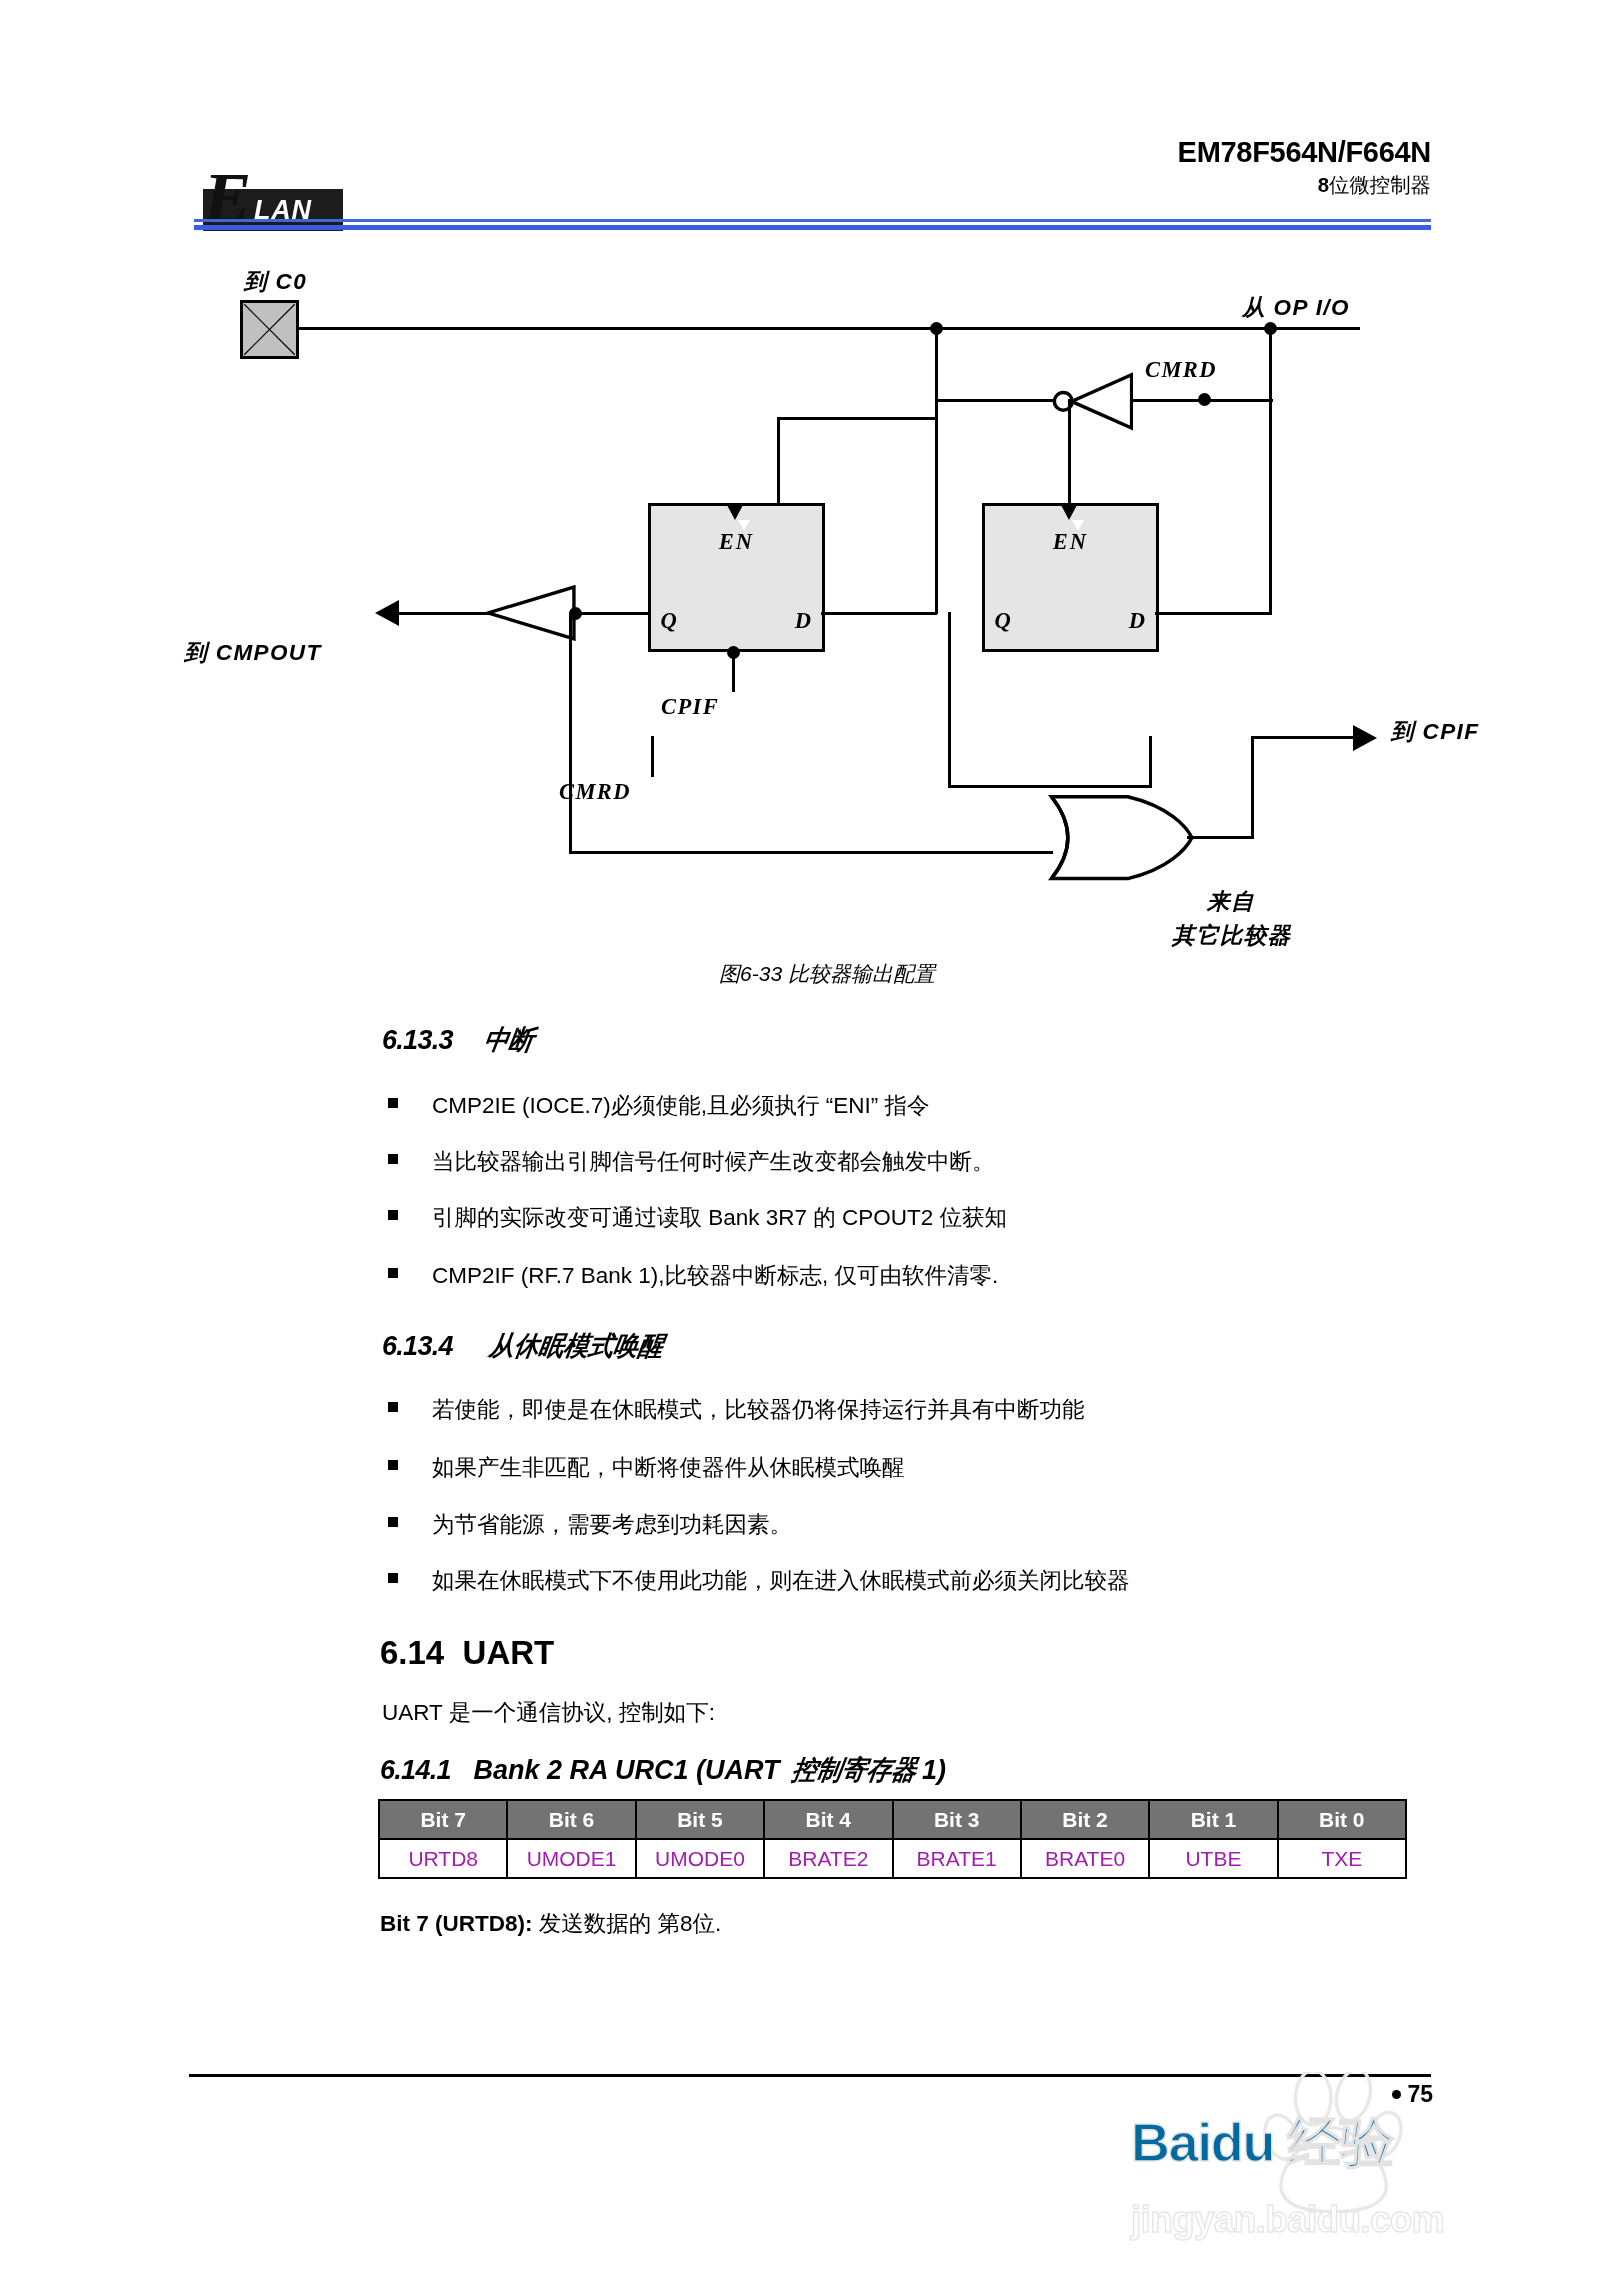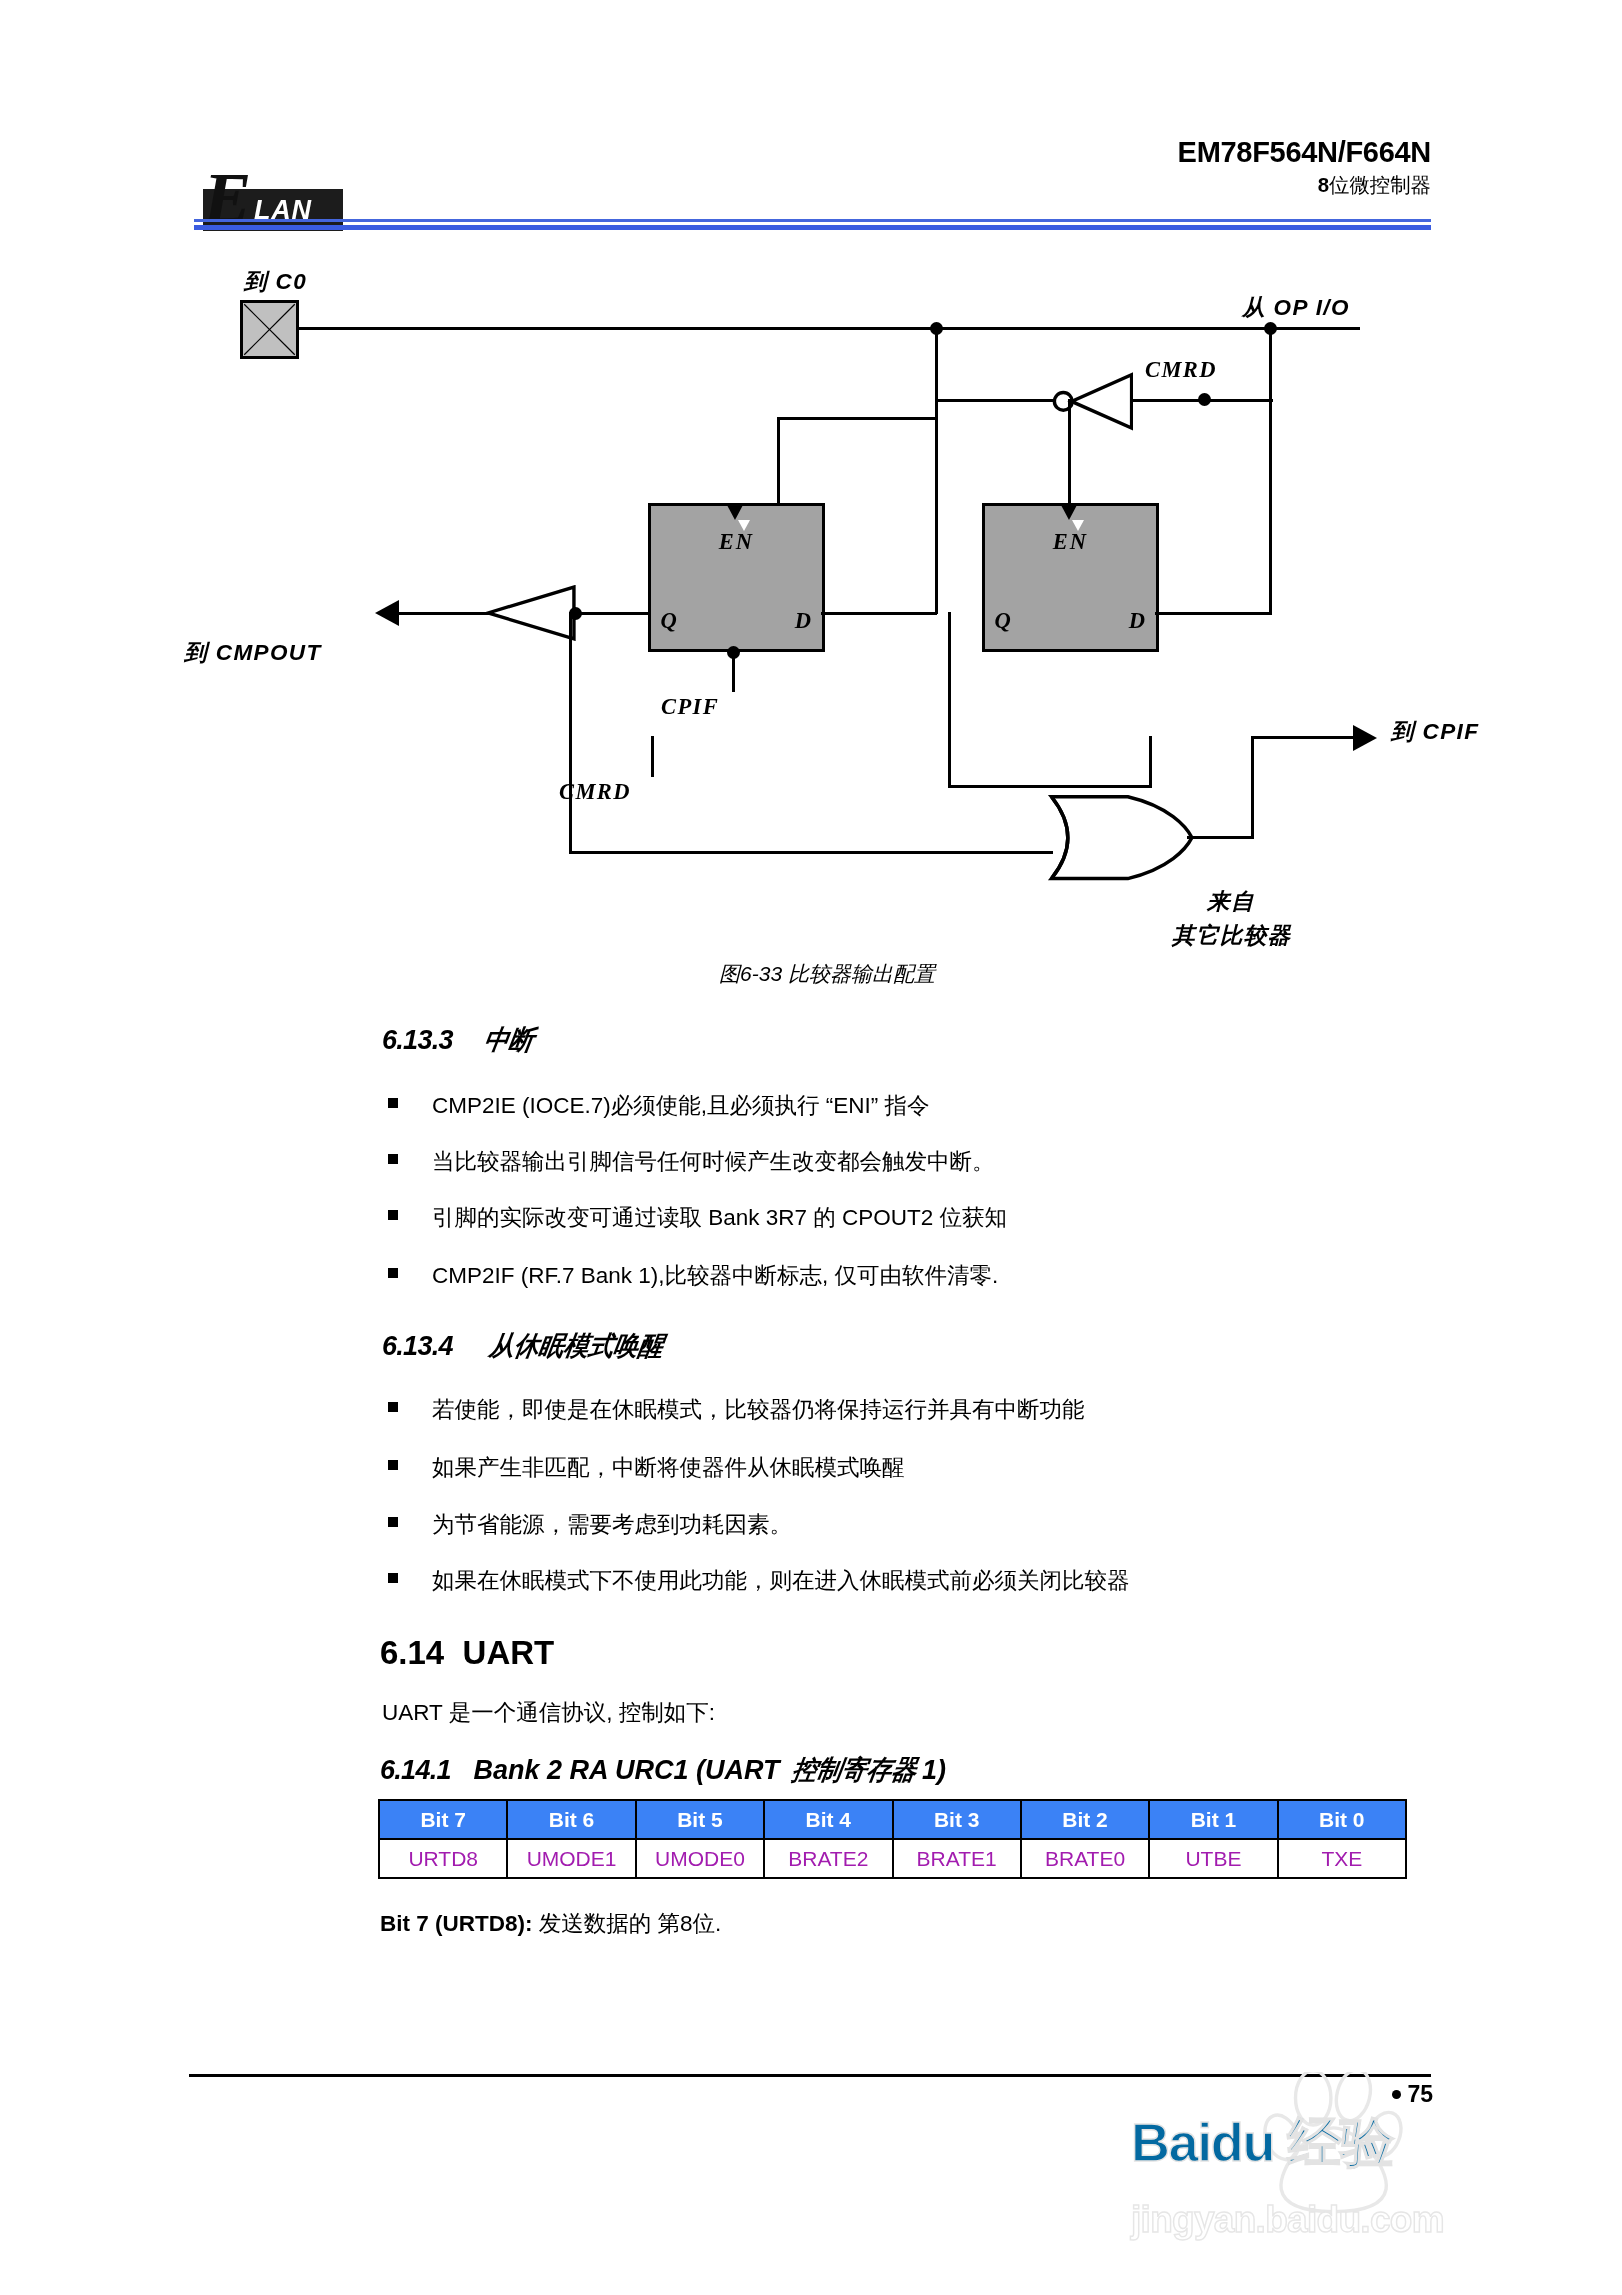--- a/index.html
+++ b/index.html
@@ -130,21 +130,21 @@
     letter-spacing: 1.4px;
   }
   .lbl-cjk {
     font-family: "Liberation Sans", sans-serif;
     font-style: italic;
     font-weight: bold;
   }
   .latch {
     position: absolute;
     border: 3.4px solid #000;
-    background: #a3a3a3;
+    background: #e5e5e5;
     box-sizing: border-box;
   }
   .latch .en {
     position: absolute;
     left: 0; right: 0;
     top: 23px;
     text-align: center;
     font-family: "Liberation Serif", serif;
     font-style: italic;
     font-weight: bold;
@@ -266,21 +266,21 @@
   }
   .bittable th, .bittable td {
     border: 2px solid #000;
     text-align: center;
     font-family: "Liberation Sans", sans-serif;
     font-size: 21px;
     height: 37px;
     padding: 0;
   }
   .bittable th {
-    background: #3b82f6;
+    background: #737373;
     color: #fff;
     font-weight: bold;
   }
   .bittable td {
     background: #fff;
     color: #a21caf;
     font-weight: normal;
   }
   .bitnote {
     position: absolute;

